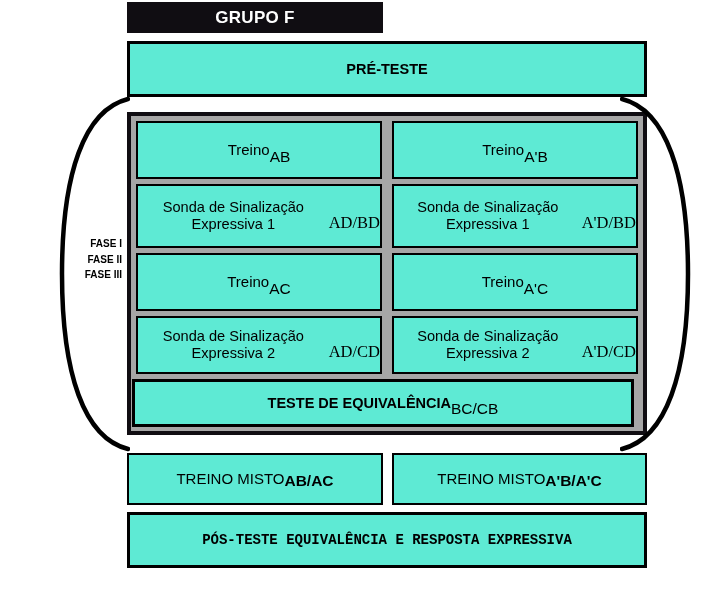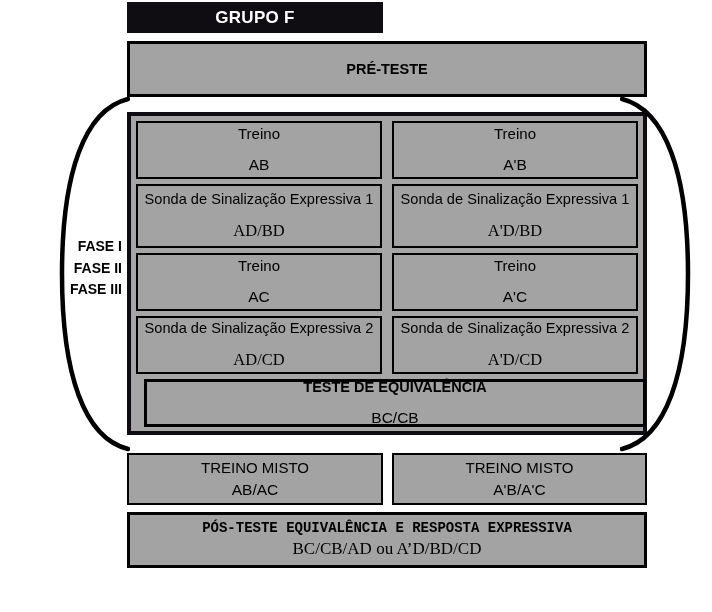--- a/index.html
+++ b/index.html
@@ -9,60 +9,60 @@
   .stage{position:absolute;left:0;top:0;width:712px;height:612px;}
 
   
   .hdr{position:absolute;background:#100d12;color:#fff;
        display:flex;align-items:center;justify-content:center;
        font-weight:bold;font-size:17px;letter-spacing:.3px;}
   #hdr-f{left:127px;top:2px;width:256px;height:31px;}
   #hdr-v{left:392px;top:2px;width:255px;height:31px;margin-top:45px;}
 
   
-  .box{position:absolute;background:#a3a3a3;box-sizing:border-box;
-       display:flex;flex-direction:column;align-items:center;
+  .box{position:absolute;background:#5eead4;box-sizing:border-box;
+       display:flex;align-items:center;
        justify-content:center;text-align:center;}
   .box .t1{font-weight:bold;font-size:14.5px;line-height:1.15;}
   .box .t2{font-family:"Liberation Serif",serif;font-size:17px;line-height:1.2;margin-top:3px;}
   .plain .t1{font-weight:normal;font-size:15px;}
   .plain .t2{font-family:"Liberation Sans",sans-serif;font-size:15.5px;margin-top:14px;}
   .probe .t1{font-weight:normal;font-size:14.6px;}
   .probe .t2{font-family:"Liberation Serif",serif;font-size:16.5px;margin-top:14px;}
 
   .thick{border:3px solid #000;}
   .thin{border:2px solid #000;}
 
   #pre-teste{left:127px;top:41px;width:520px;height:56px;}
   #pos-teste{left:127px;top:512px;width:520px;height:56px;}
   #pos-teste .t1{font-size:14px;font-family:Liberation Mono, monospace;}
 
   #misto-f{left:127px;top:453px;width:256px;height:52px;}
   #misto-v{left:392px;top:453px;width:255px;height:52px;}
   #misto-f .t1,#misto-v .t1{font-weight:normal;font-size:15px;}
-  #misto-f .t2,#misto-v .t2{font-family:"Liberation Sans",sans-serif;font-size:15.5px;margin-top:5px;}
+  #misto-f .t2,#misto-v .t2{font-family:"Liberation Sans",sans-serif;font-size:15.5px;margin-top:5px;font-weight:bold;}
 
   
   #phase-box{position:absolute;left:127px;top:112px;width:520px;height:323px;
              background:#a6a6a6;border:4px solid #100d12;box-sizing:border-box;}
 
   
   #tr-ab   {left:136px;top:121px;width:246px;height:58px;}
   #tr-apb  {left:392px;top:121px;width:246px;height:58px;}
   #pr1-f   {left:136px;top:184px;width:246px;height:64px;}
   #pr1-v   {left:392px;top:184px;width:246px;height:64px;}
   #tr-ac   {left:136px;top:253px;width:246px;height:58px;}
   #tr-apc  {left:392px;top:253px;width:246px;height:58px;}
   #pr2-f   {left:136px;top:316px;width:246px;height:58px;}
   #pr2-v   {left:392px;top:316px;width:246px;height:58px;}
-  #equiv   {left:144px;top:379px;width:502px;height:48px;}
+  #equiv   {left:132px;top:379px;width:502px;height:48px;}
 
   
   #fases{position:absolute;left:44px;top:236px;width:78px;
-         text-align:right;font-weight:bold;font-size:14px;line-height:1.55;}
+         text-align:right;font-weight:bold;font-size:10px;line-height:1.55;}
 
   
   .brace{position:absolute;top:96px;width:72px;height:356px;pointer-events:none;}
   #brace-left{left:58px;}
   #brace-right{left:620px;}
 </style>
 </head>
 <body>
 
 <div class="stage">
@@ -125,21 +125,20 @@
     <span class="t1">TREINO MISTO</span>
     <span class="t2">AB/AC</span>
   </div>
   <div class="box thin" id="misto-v">
     <span class="t1">TREINO MISTO</span>
     <span class="t2">A'B/A'C</span>
   </div>
 
   <div class="box thick" id="pos-teste">
     <span class="t1">PÓS-TESTE EQUIVALÊNCIA E RESPOSTA EXPRESSIVA</span>
-    <span class="t2">BC/CB/AD ou A’D/BD/CD</span>
   </div>
 
   <div id="fases">
     <div>FASE I</div>
     <div>FASE II</div>
     <div>FASE III</div>
   </div>
 
   <svg class="brace" id="brace-left" viewBox="0 0 72 356">
     <path d="M 70 3 C 26 14 4 78 4 178 C 4 278 26 342 70 353" fill="none" stroke="#000" stroke-width="4.5" stroke-linecap="round"></path>

